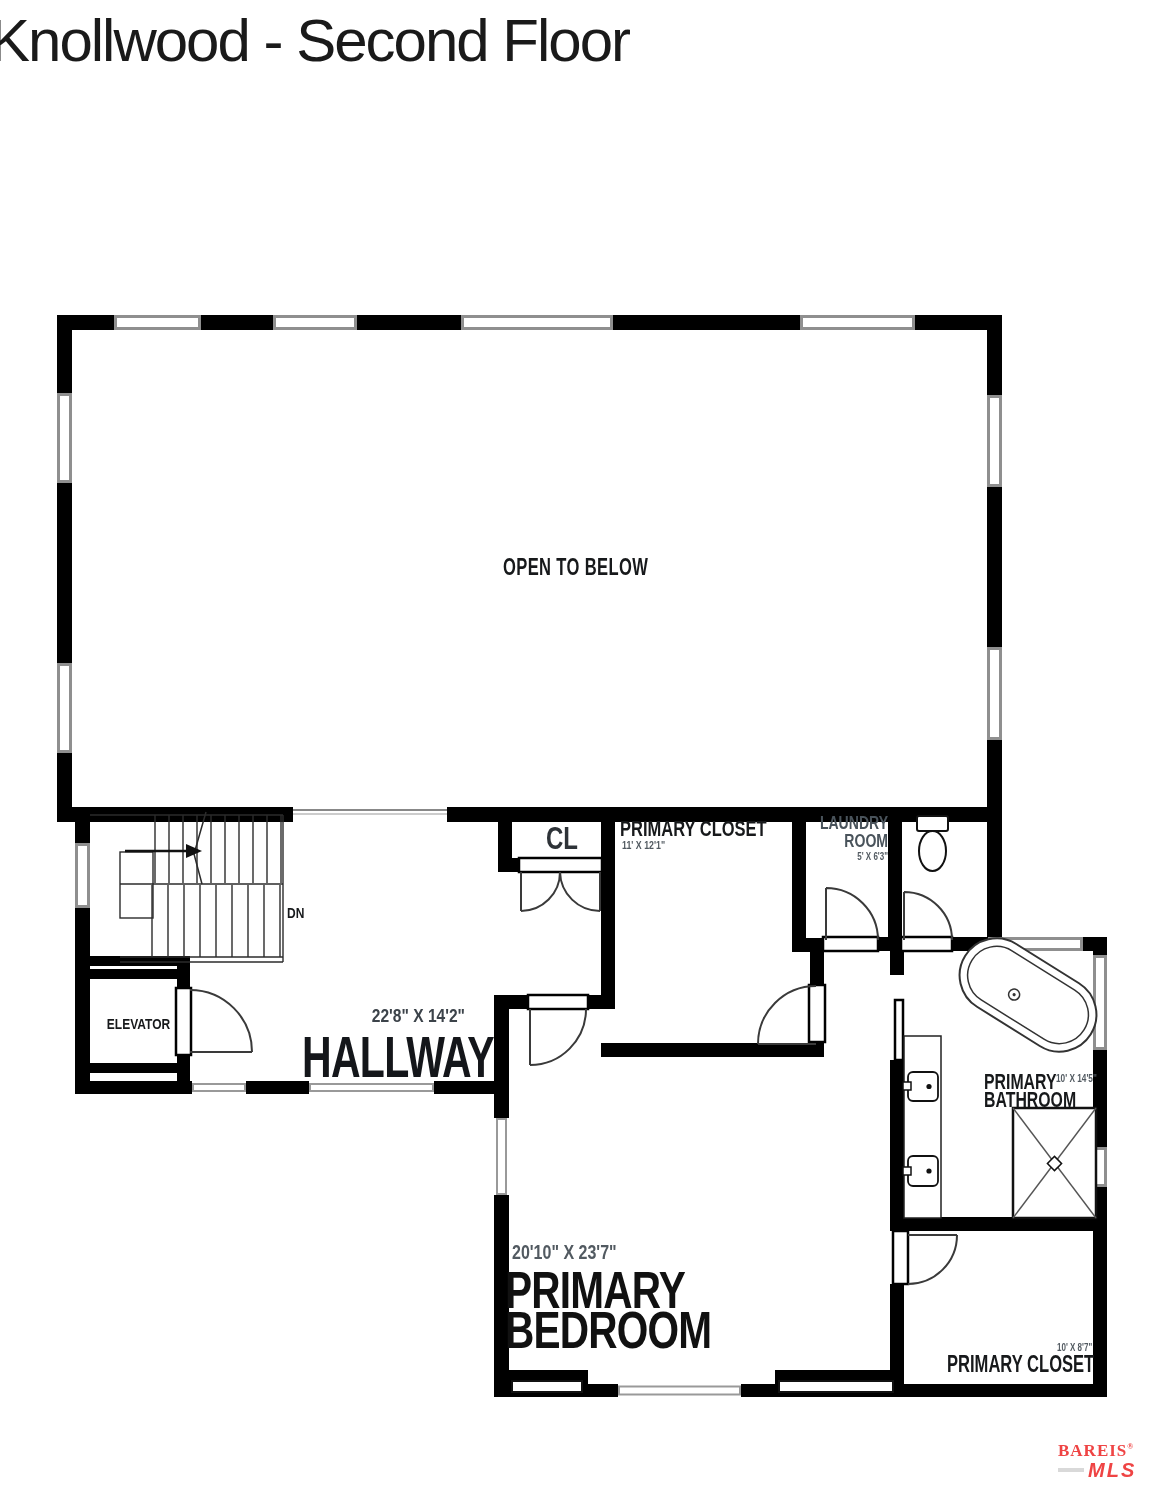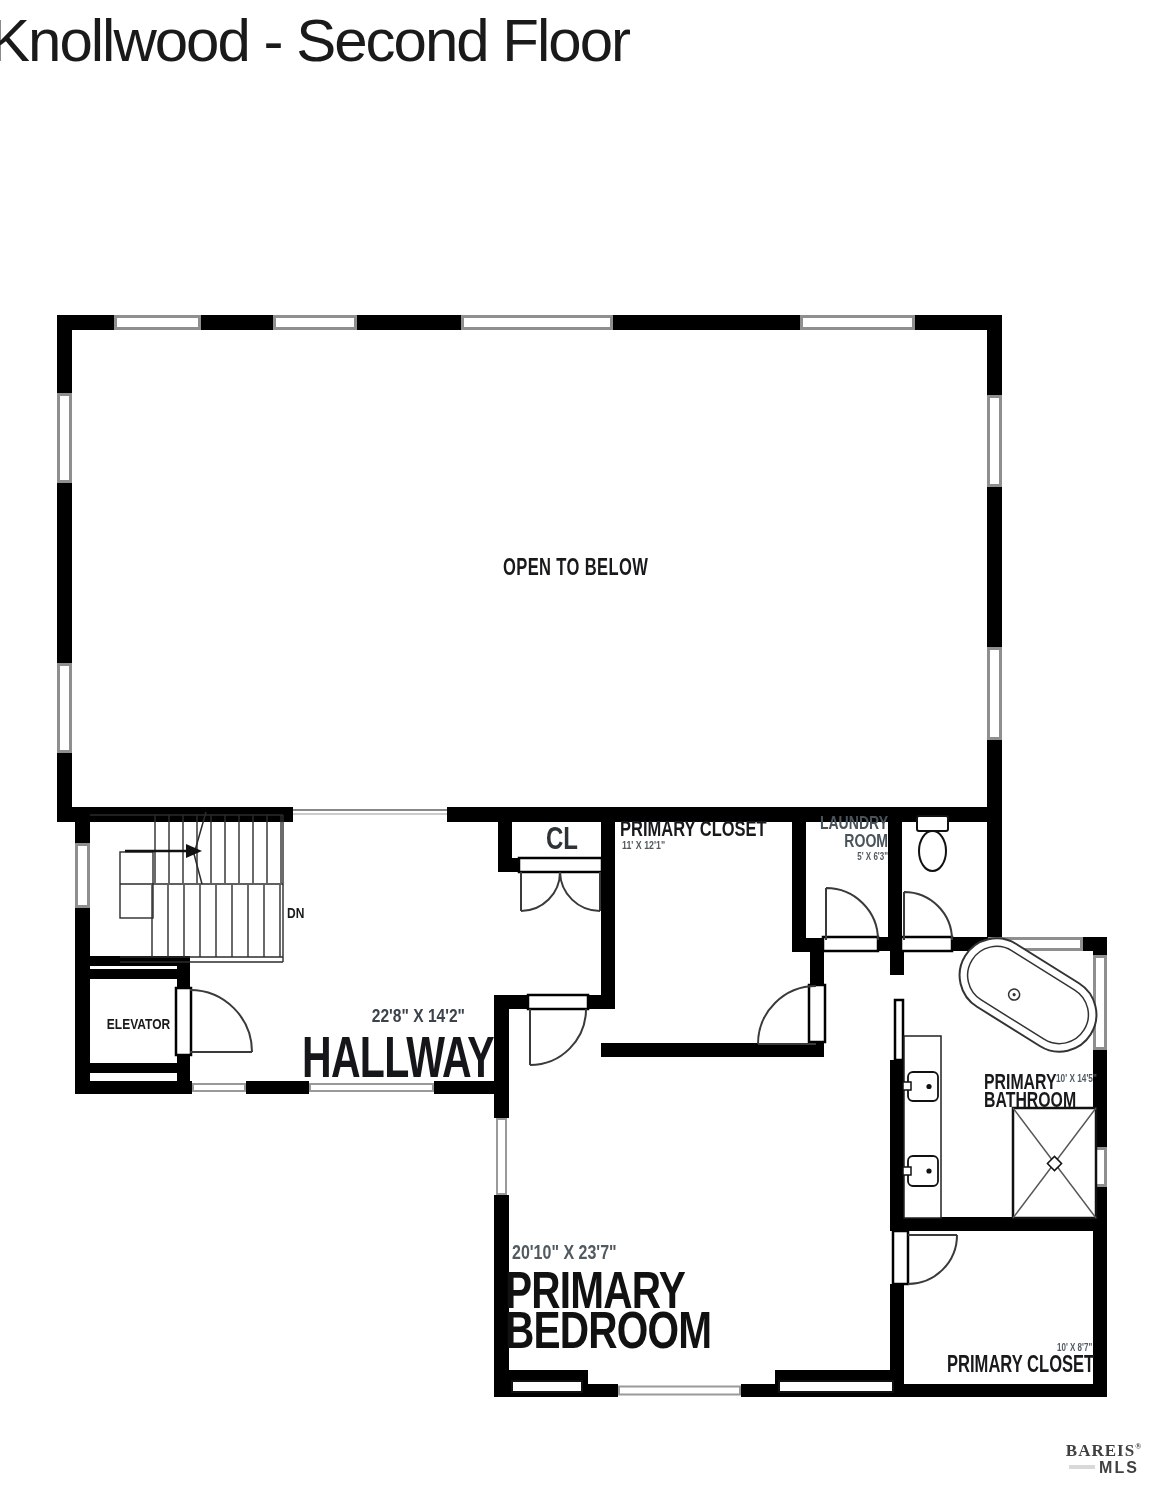--- a/index.html
+++ b/index.html
@@ -25,25 +25,25 @@
   #hallway-dim{left:345px;top:1006px;width:120px;font-size:19px;transform:scaleX(0.82);color:#3c434a;}
   #hallway-name{left:302px;top:1029px;font-size:57px;transform:scaleX(0.72);letter-spacing:-1px;color:#14161a;}
   #bed-dim{left:512px;top:1242px;font-size:20px;transform:scaleX(0.8);}
   #bed-1{left:505px;top:1264px;font-size:52px;transform:scaleX(0.78);letter-spacing:-1px;color:#111;}
   #bed-2{left:505px;top:1304px;font-size:52px;transform:scaleX(0.78);letter-spacing:-1px;color:#111;}
   #bath-1{left:984px;top:1071px;font-size:22px;transform:scaleX(0.72);}
   #bath-2{left:984px;top:1089px;font-size:22px;transform:scaleX(0.72);}
   #bath-dim{left:1056px;top:1073px;font-size:11px;transform:scaleX(0.75);}
   #pcll-name{left:947px;top:1353px;font-size:23px;transform:scaleX(0.72);}
   #pcll-dim{left:1057px;top:1343px;font-size:10px;transform:scaleX(0.8);}
-  #watermark{position:absolute;left:1058px;top:1442px;width:92px;text-align:center;color:#404040;
+  #watermark{position:absolute;left:1058px;top:1442px;width:92px;text-align:left;color:#ef4444;
              line-height:1.05;}
   #wm-1{font-family:"Liberation Serif", serif;font-weight:bold;font-size:17px;letter-spacing:1px;}
   #wm-1 sup{font-size:8px;}
-  #wm-2{font-weight:bold;font-size:16px;letter-spacing:2px;}
+  #wm-2{font-style:italic;font-weight:bold;font-size:20px;letter-spacing:2px;}
   .wm-bar{display:inline-block;width:26px;height:4px;background:#d9d9d9;margin:0 4px 3px 0;vertical-align:middle;}
 </style>
 </head>
 <body>
 
 <div id="page">
 
 <svg id="plan-svg" width="1159" height="1499" viewBox="0 0 1159 1499">
 
   <g fill="#000000">

